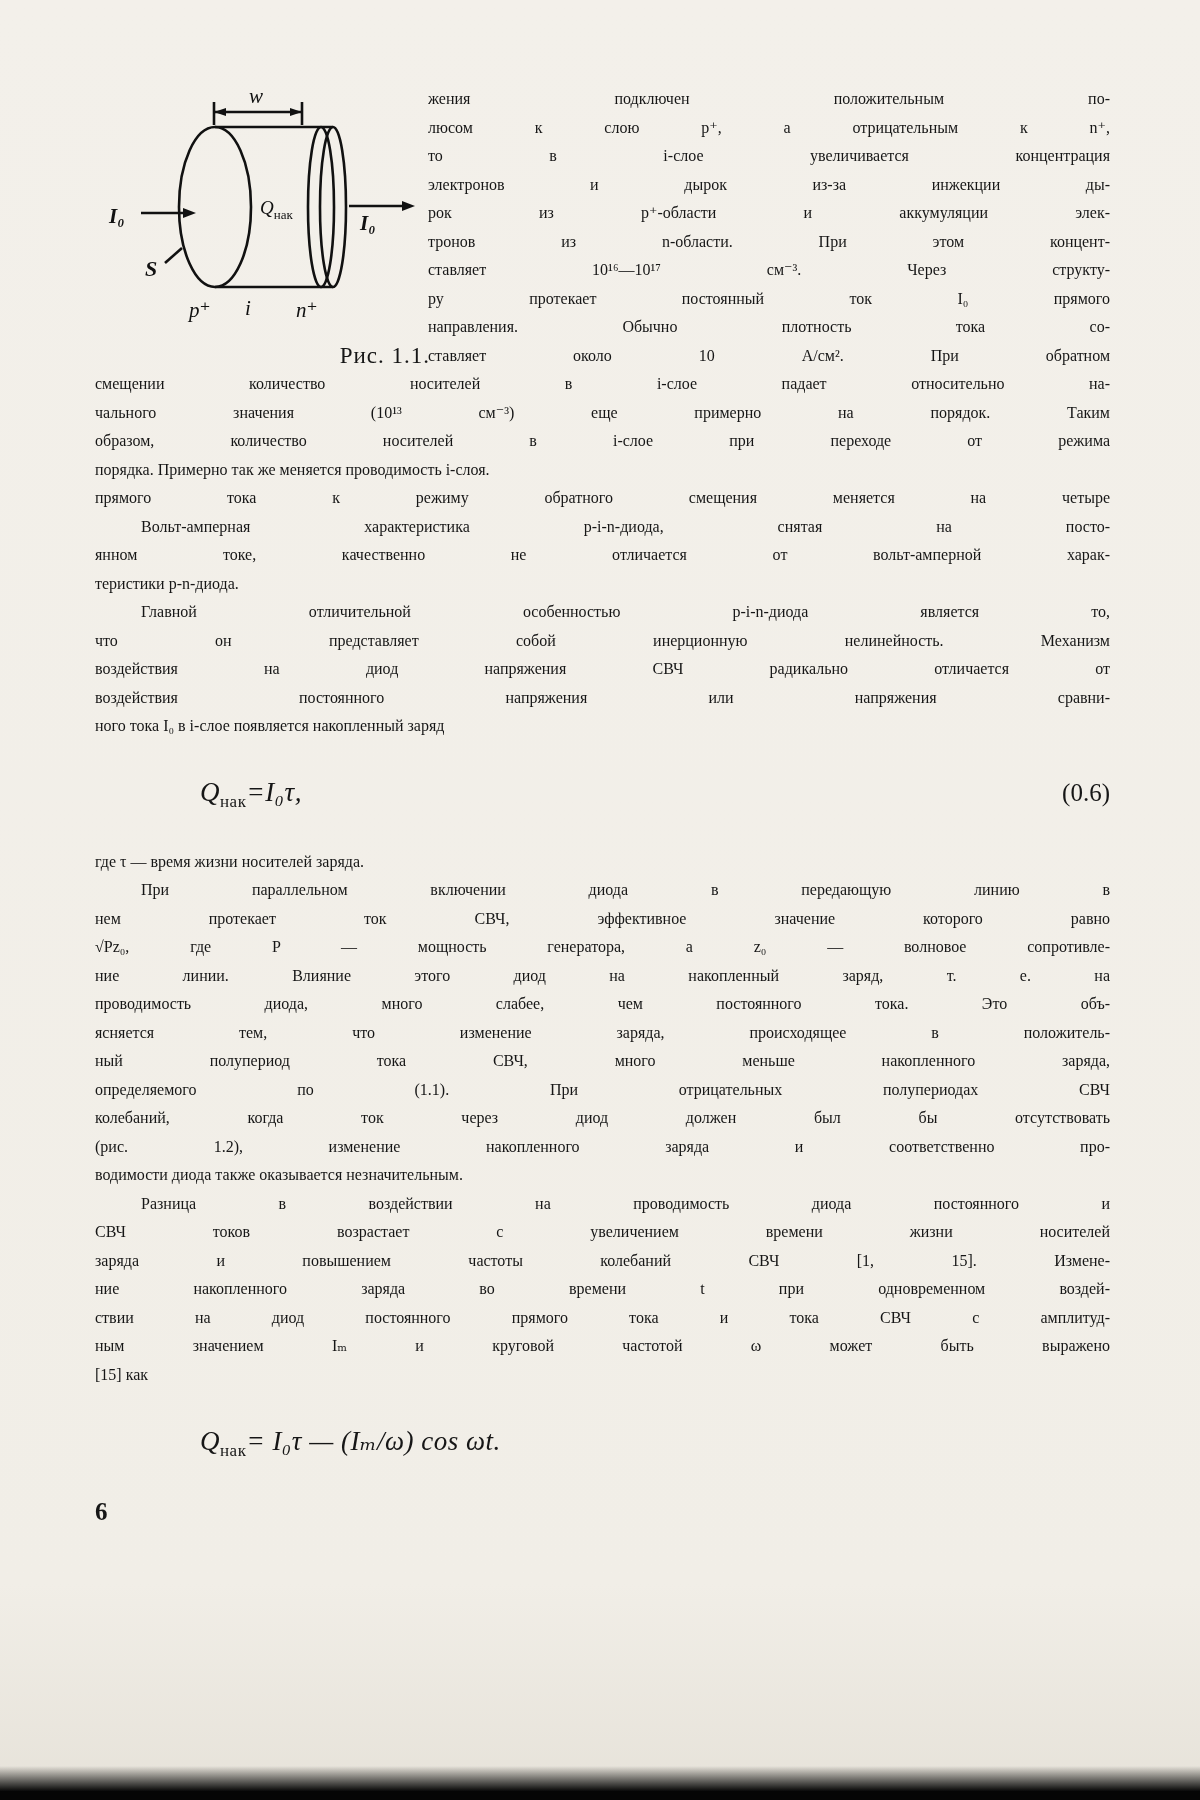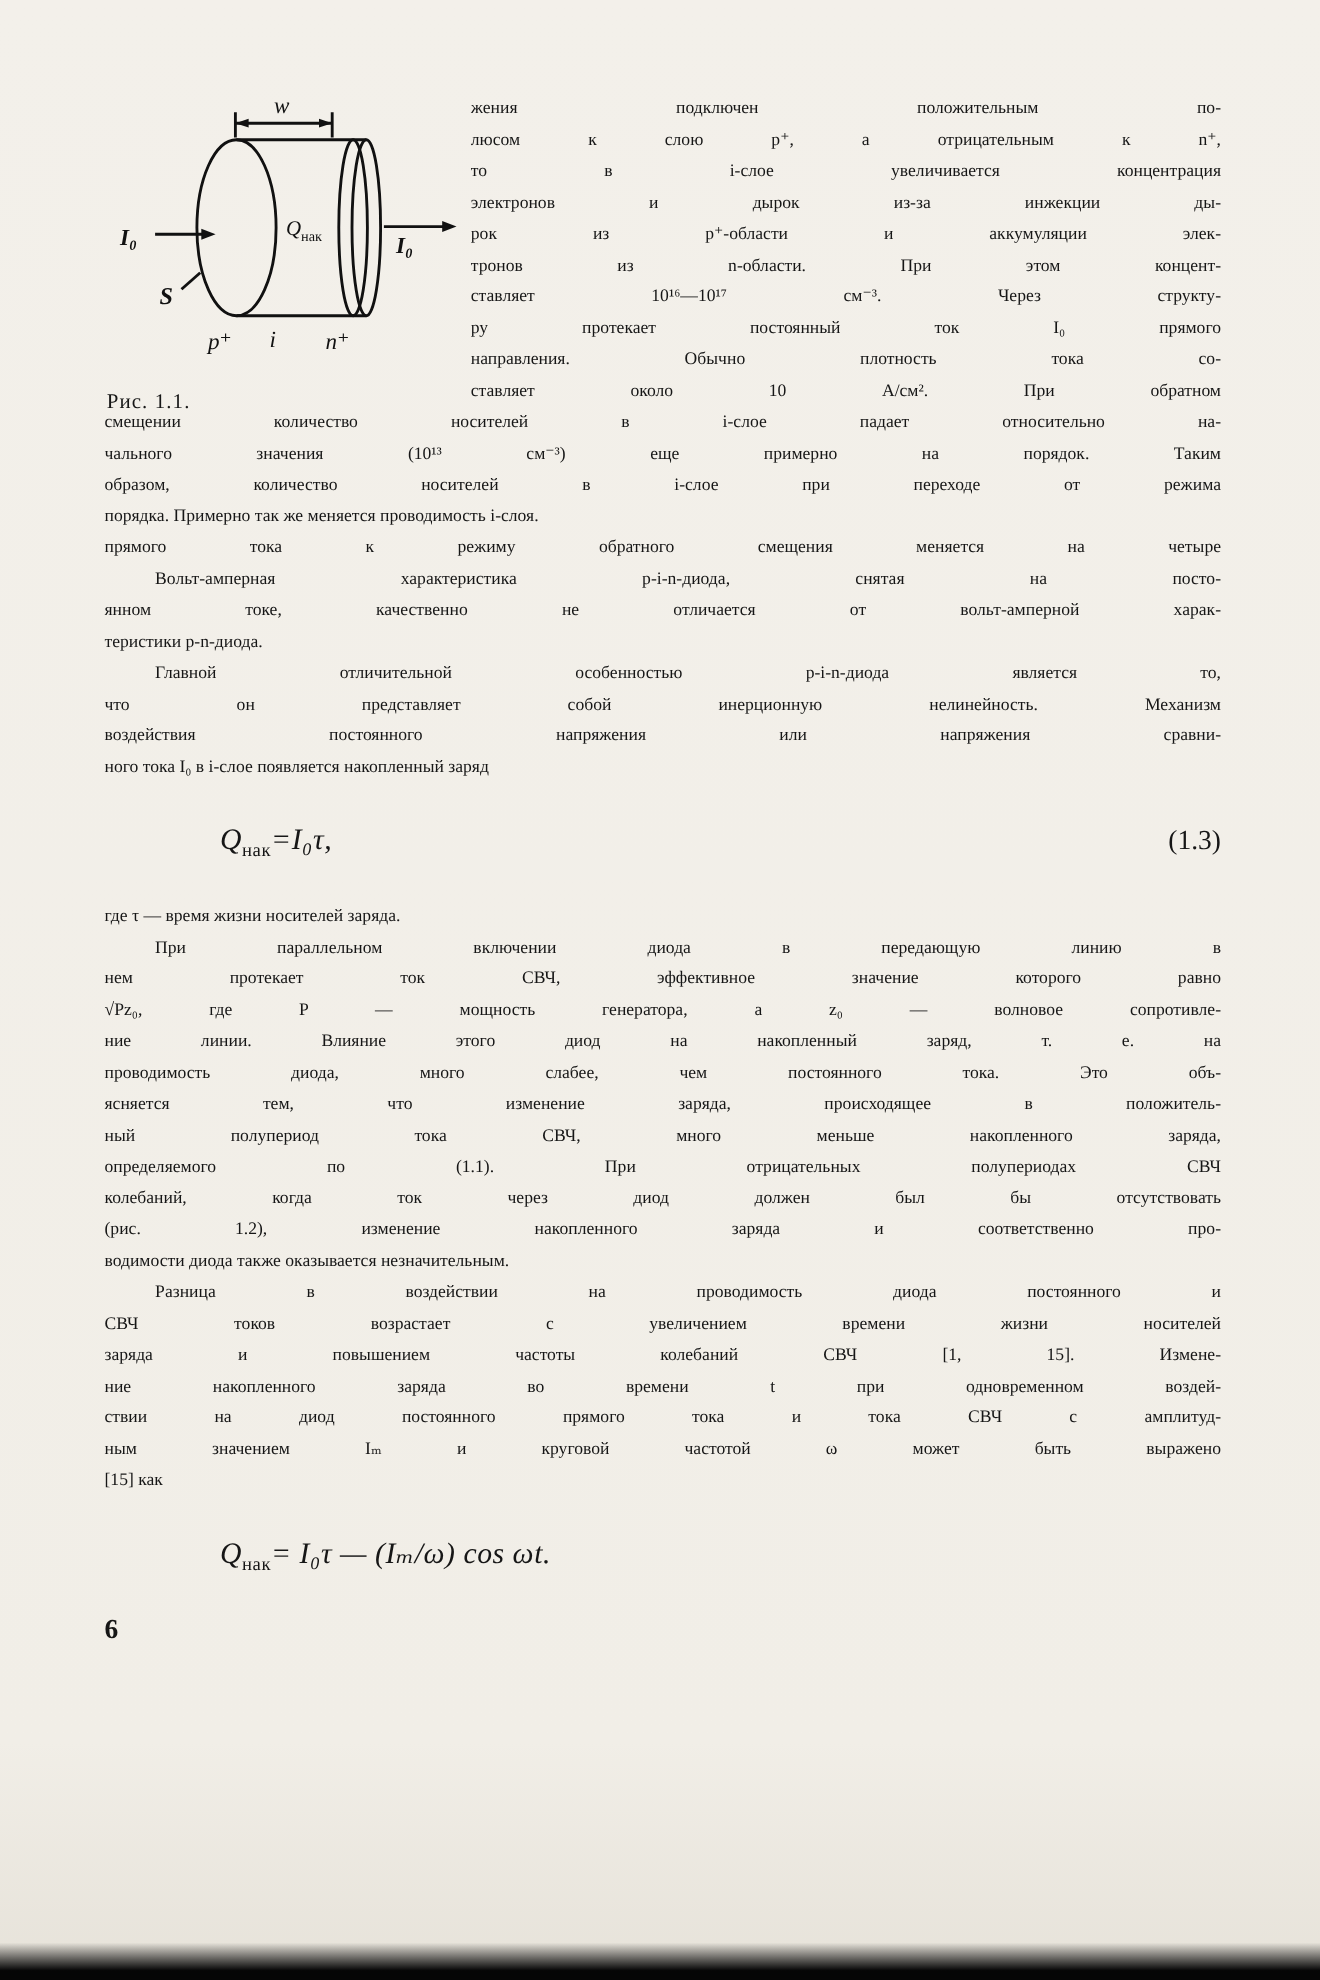--- a/index.html
+++ b/index.html
@@ -19,23 +19,23 @@
     width: 1015px;
   }
   
   .figure {
     position: absolute;
     left: 2px;
     top: 0;
     width: 333px;
   }
   .fig-caption {
-    text-align: left;
-    font-size: 19px;
-    margin-top: 13px;
+    text-align: right;
+    font-size: 23px;
+    margin-top: 2px;
     letter-spacing: 1px;
   }
   
   .line {
     font-size: 16px;
     line-height: 28.5px;
     height: 28.5px;
     text-align: justify;
     text-align-last: justify;
     overflow: hidden;
@@ -128,27 +128,28 @@
         <div class="line">смещении количество носителей в i-слое падает относительно на-</div>
         <div class="line">чального значения (10¹³ см⁻³) еще примерно на порядок. Таким</div>
         <div class="line">образом, количество носителей в i-слое при переходе от режима</div>
         <div class="line end">порядка. Примерно так же меняется проводимость i-слоя.</div>
         <div class="line">прямого тока к режиму обратного смещения меняется на четыре</div>
         <div class="line indent">Вольт-амперная характеристика p-i-n-диода, снятая на посто-</div>
         <div class="line">янном токе, качественно не отличается от вольт-амперной харак-</div>
         <div class="line end">теристики p-n-диода.</div>
         <div class="line indent">Главной отличительной особенностью p-i-n-диода является то,</div>
         <div class="line">что он представляет собой инерционную нелинейность. Механизм</div>
+        <div class="line">воздействия на диод напряжения СВЧ радикально отличается от</div>
         <div class="line">воздействия постоянного напряжения или напряжения сравни-</div>
         <div class="line end">ного тока I₀ в i-слое появляется накопленный заряд</div>
       </div>
 
     <div class="eq-row">
       <span class="eq"><span>Q</span><sub>нак</sub><span>=I₀τ,</span></span>
-      <span class="eq-num">(1.3)</span>
+      <span class="eq-num">(0.6)</span>
     </div>
 
     <div>
         <div class="line end">где τ — время жизни носителей заряда.</div>
         <div class="line indent">При параллельном включении диода в передающую линию в</div>
         <div class="line">нем протекает ток СВЧ, эффективное значение которого равно</div>
         <div class="line">√Pz₀, где P — мощность генератора, а z₀ — волновое сопротивле-</div>
         <div class="line">ние линии. Влияние этого диод на накопленный заряд, т. е. на</div>
         <div class="line">проводимость диода, много слабее, чем постоянного тока. Это объ-</div>
         <div class="line">ясняется тем, что изменение заряда, происходящее в положитель-</div>

